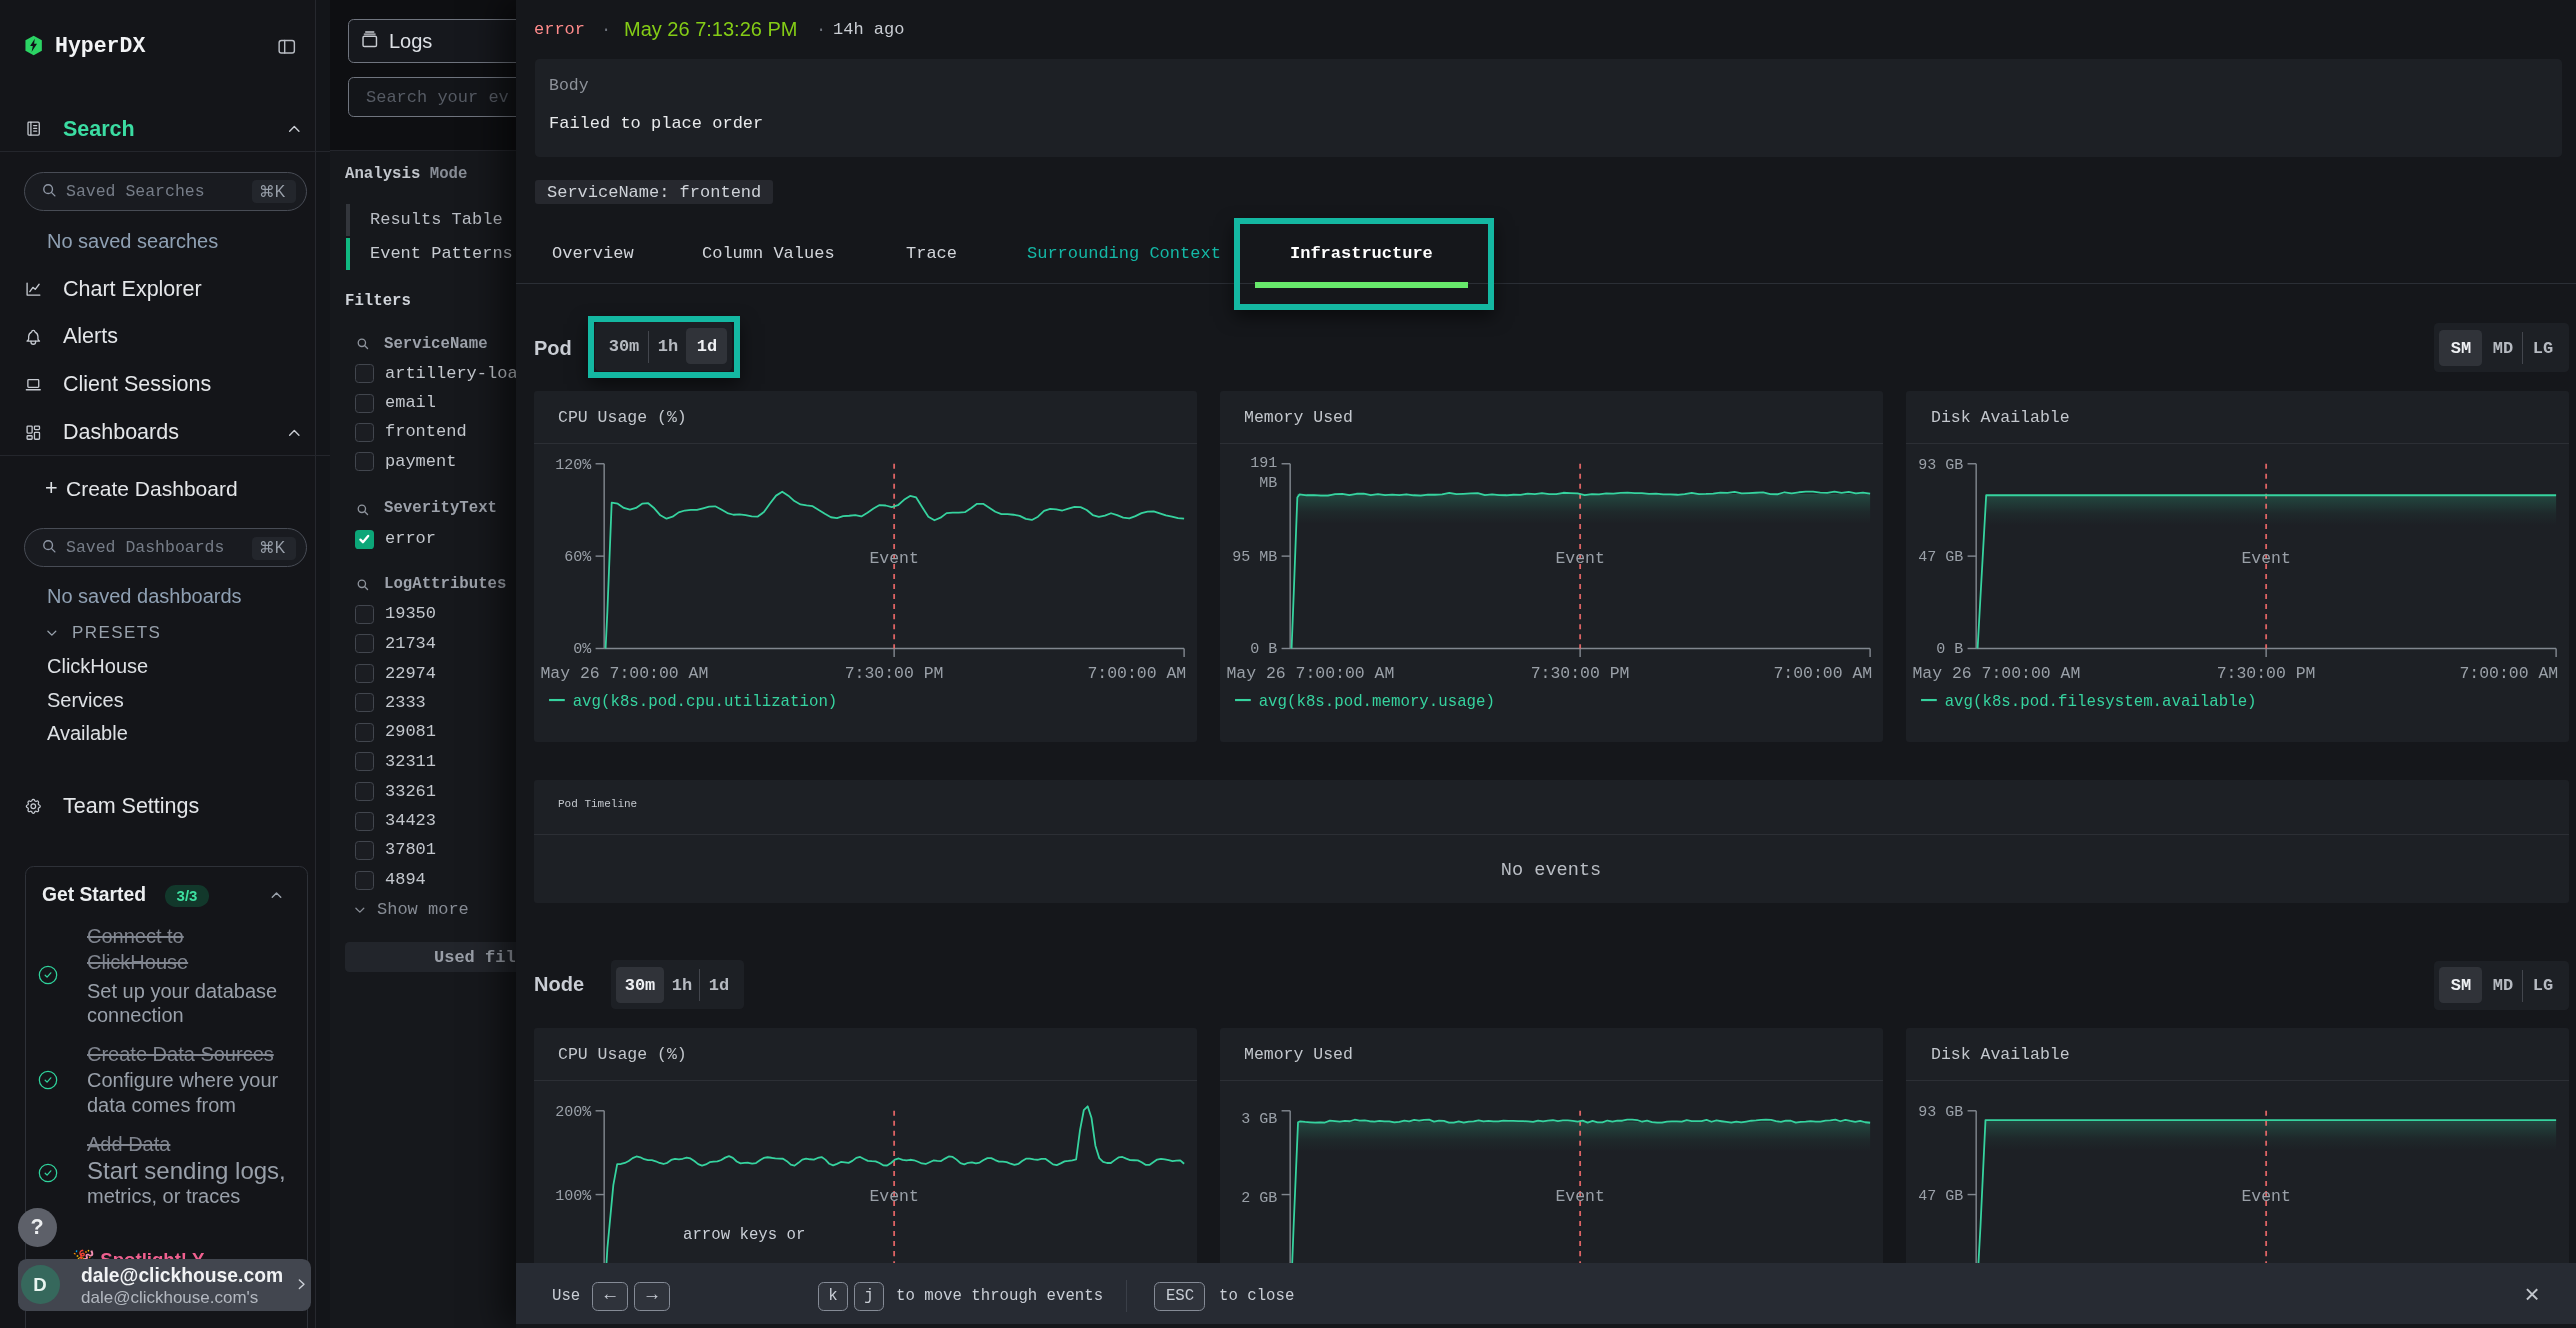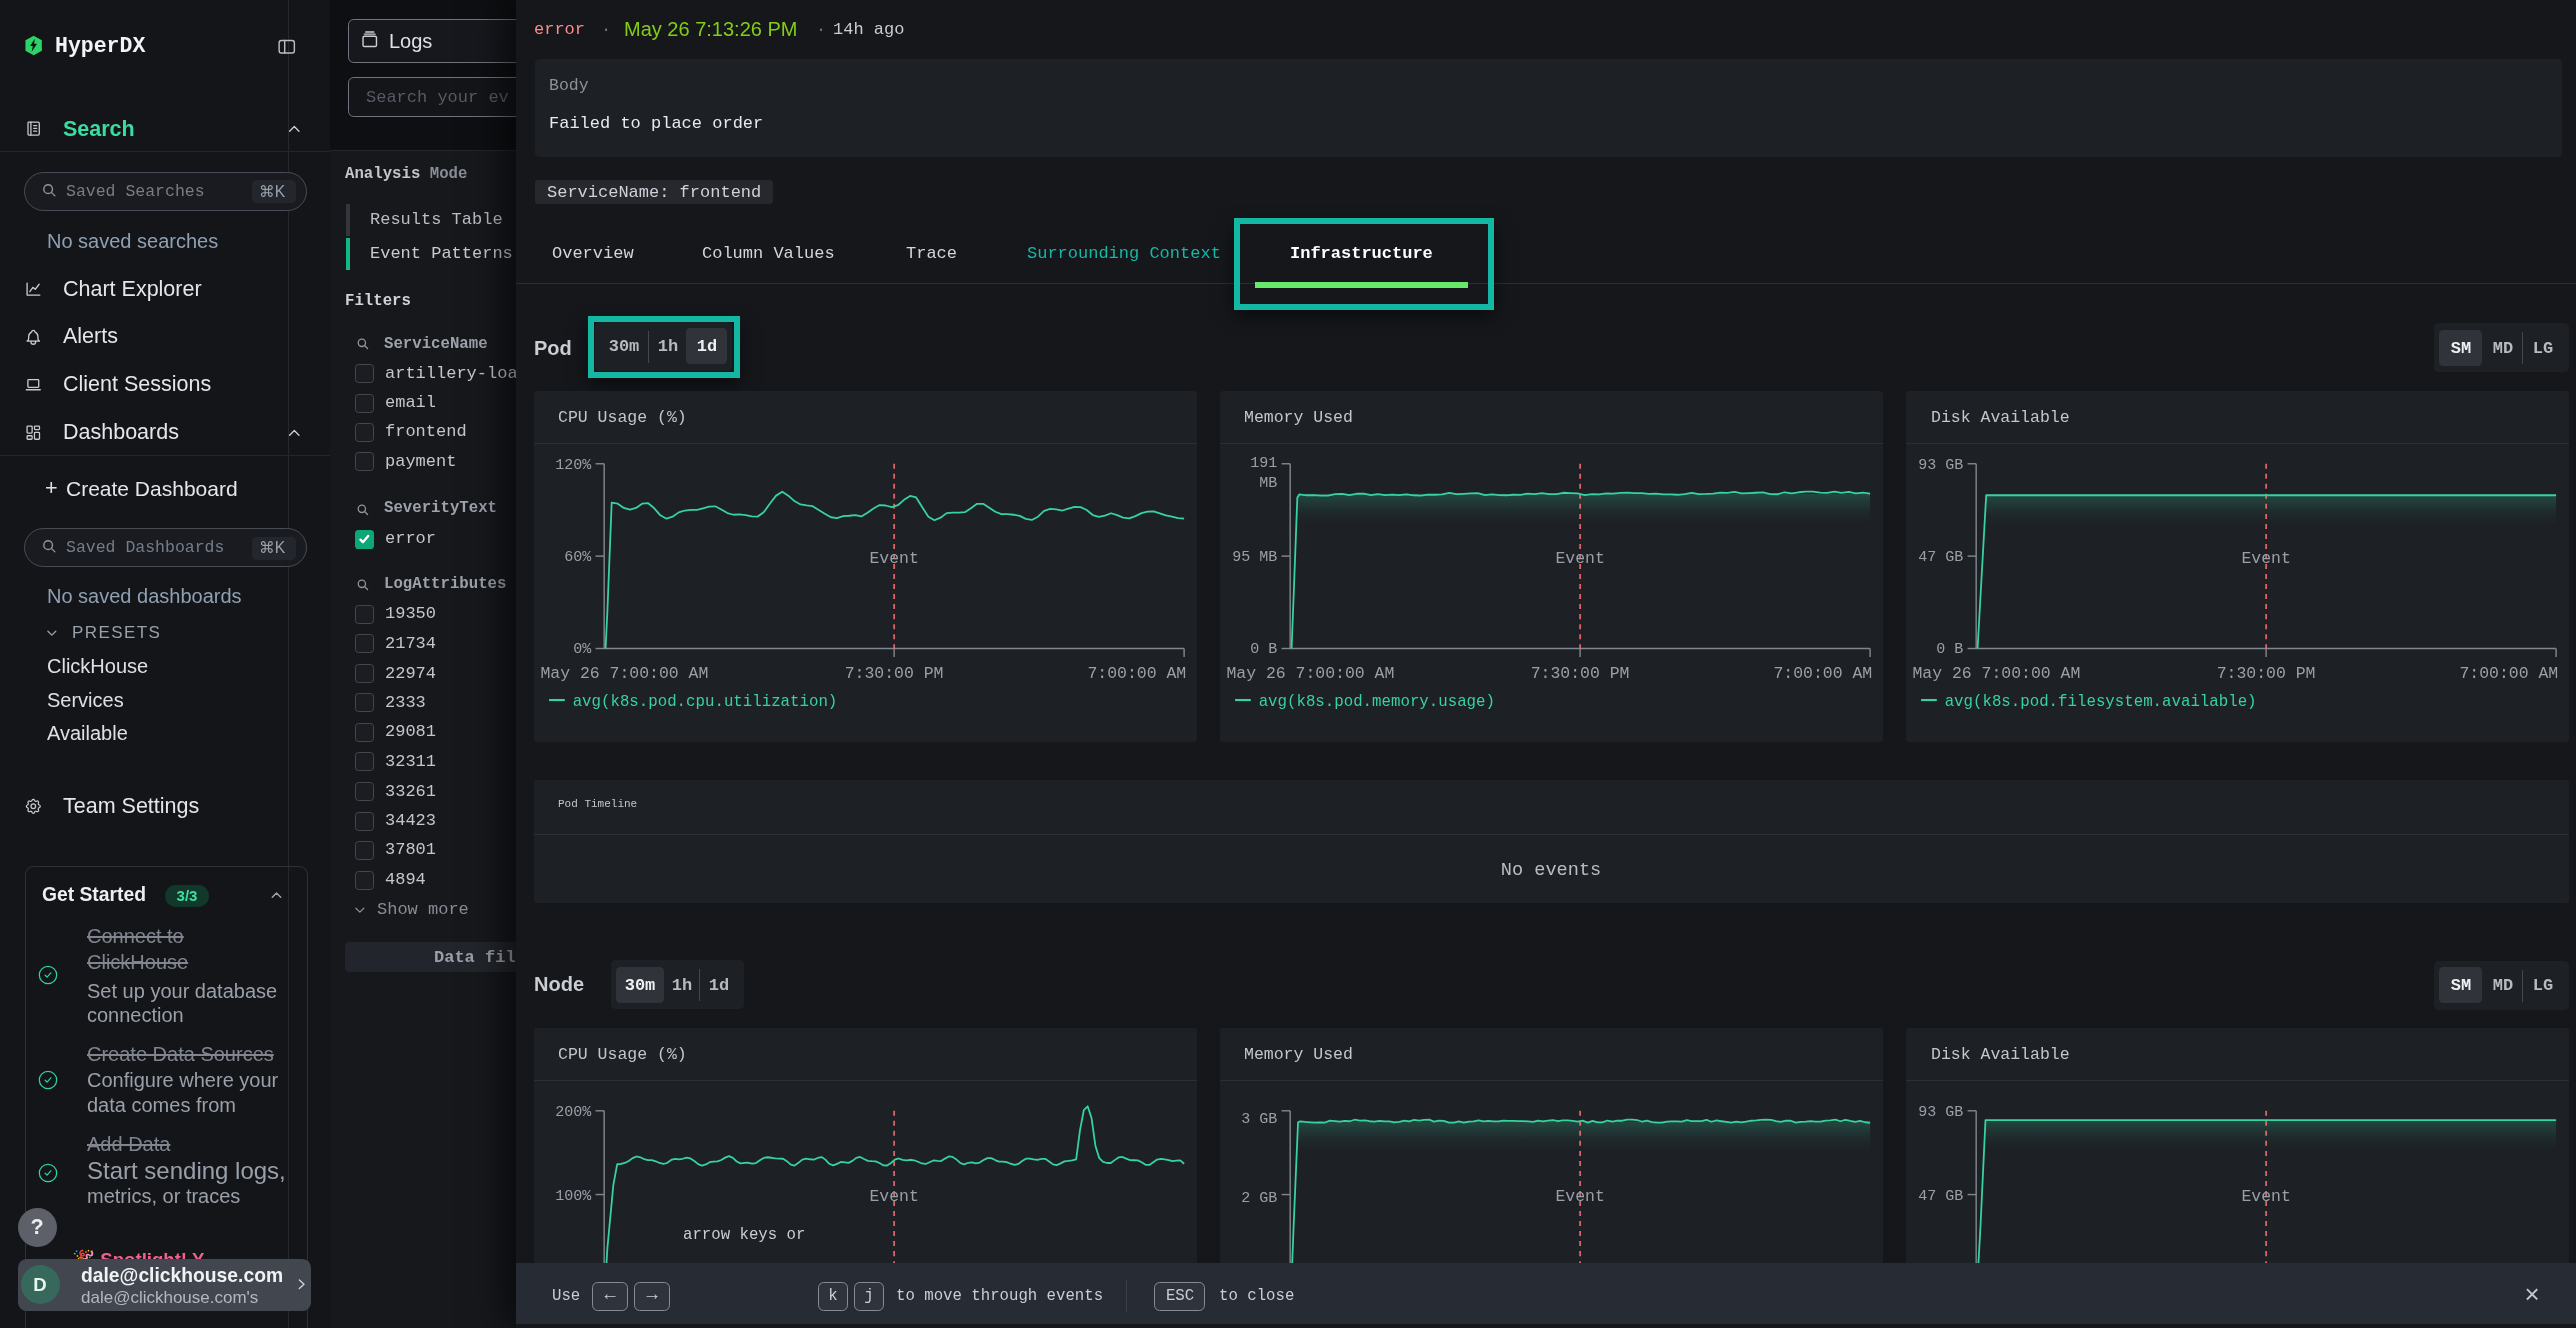--- a/index.html
+++ b/index.html
@@ -1,17 +1,17 @@
 <!DOCTYPE html>
 <html style="font-size:11.4px"><head><meta charset="utf-8"><style>
 html,body{margin:0;padding:0;background:#131519;} *{box-sizing:border-box;}
 .abs{position:absolute;}
 </style></head><body>
 <div style="position:relative;width:2576px;height:1328px;overflow:hidden;background:#131519;">
-<div class="abs" style="left:0;top:0;width:289px;height:1328px;background:#141519;border-right:0.7px solid #26282e;">
+<div class="abs" style="left:0;top:0;width:316px;height:1328px;background:#141519;border-right:0.7px solid #26282e;">
 <svg class="abs" style="left:23.6px;top:35px" width="19.3" height="21" viewBox="0 0 24 26">
         <path d="M12 0.8 L22.2 6.6 V19.4 L12 25.2 L1.8 19.4 V6.6 Z" fill="#2bd464"></path>
         <path d="M13.4 4.5 L7.6 13.6 h3.4 l-1.6 7.4 6.8-10.2 h-3.6 z" fill="#10131a"></path>
       </svg>
 <div style="position:absolute;left:55px;top:33px;line-height:26.5px;font-size:21.5px;color:#f2f3f5;font-family:'Liberation Mono',monospace;font-weight:700;white-space:pre;">HyperDX</div>
 <svg style="position:absolute;left:276px;top:36px" width="21.5" height="21.5" viewBox="0 0 24 24" fill="none" stroke="#b9bdc4" stroke-width="1.6" stroke-linecap="round" stroke-linejoin="round">
         <rect x="3.5" y="5" width="17" height="14" rx="2.5"></rect>
         <path d="M9.7 5v14"></path>
       </svg>
 <svg style="position:absolute;left:23.6px;top:119px" width="19.3" height="19.3" viewBox="0 0 24 24" fill="none" stroke="#c6cad1" stroke-width="1.6" stroke-linecap="round" stroke-linejoin="round">
@@ -190,21 +190,21 @@
 <div style="position:absolute;left:385px;top:810px;line-height:21.5px;font-size:17px;color:#c3c7cd;font-family:'Liberation Mono',monospace;white-space:pre;">34423</div>
 <div class="abs" style="left:355px;top:841px;width:18.6px;height:18.6px;border-radius:3.6px;border:1.1px solid #42464e;background:#1b1d22;"></div>
 <div style="position:absolute;left:385px;top:839px;line-height:21.5px;font-size:17px;color:#c3c7cd;font-family:'Liberation Mono',monospace;white-space:pre;">37801</div>
 <div class="abs" style="left:355px;top:871px;width:18.6px;height:18.6px;border-radius:3.6px;border:1.1px solid #42464e;background:#1b1d22;"></div>
 <div style="position:absolute;left:385px;top:869px;line-height:21.5px;font-size:17px;color:#c3c7cd;font-family:'Liberation Mono',monospace;white-space:pre;">4894</div>
 <svg style="position:absolute;left:352px;top:902px" width="15.7" height="15.7" viewBox="0 0 24 24" fill="none" stroke="#878c95" stroke-width="2.0" stroke-linecap="round" stroke-linejoin="round">
       <path d="M6 9.5l6 6 6-6"></path>
     </svg>
 <div style="position:absolute;left:377px;top:899px;line-height:21.5px;font-size:17px;color:#878c95;font-family:'Liberation Mono',monospace;white-space:pre;">Show more</div>
 <div class="abs" style="left:345px;top:942px;width:190px;height:30px;background:#22252b;border-radius:4.3px;"></div>
-<div style="position:absolute;left:434px;top:947px;line-height:21.5px;font-size:17px;color:#9a9fa8;font-family:'Liberation Mono',monospace;font-weight:700;white-space:pre;">Data fil</div>
+<div style="position:absolute;left:434px;top:947px;line-height:21.5px;font-size:17px;color:#9a9fa8;font-family:'Liberation Mono',monospace;font-weight:700;white-space:pre;">Used fil</div>
 <div class="abs" style="left:516px;top:0;width:2060px;height:1328px;background:#15171b;box-shadow:-14.3px 0 32px rgba(0,0,0,0.55);">
 </div>
 <div style="position:absolute;left:534px;top:19.3px;line-height:21.5px;font-size:17px;color:#ff8b8b;font-family:'Liberation Mono',monospace;white-space:pre;">error</div>
 <div style="position:absolute;left:601px;top:19.3px;line-height:21.5px;font-size:17px;color:#6f747d;font-family:'Liberation Mono',monospace;white-space:pre;">·</div>
 <div style="position:absolute;left:624px;top:19.3px;line-height:21.5px;font-size:20px;color:#84cc16;font-family:Liberation Sans, sans-serif;white-space:pre;">May 26 7:13:26 PM</div>
 <div style="position:absolute;left:816px;top:19.3px;line-height:21.5px;font-size:17px;color:#6f747d;font-family:'Liberation Mono',monospace;white-space:pre;">·</div>
 <div style="position:absolute;left:833px;top:19.3px;line-height:21.5px;font-size:17px;color:#c9cdd3;font-family:'Liberation Mono',monospace;white-space:pre;">14h ago</div>
 <div class="abs" style="left:535px;top:59px;width:2027px;height:98px;background:#1d2025;border-radius:4.3px;"></div>
 <div style="position:absolute;left:549px;top:76px;line-height:20px;font-size:16.5px;color:#8d929a;font-family:'Liberation Mono',monospace;white-space:pre;">Body</div>
 <div style="position:absolute;left:549px;top:113px;line-height:21.5px;font-size:17px;color:#e8eaec;font-family:'Liberation Mono',monospace;white-space:pre;">Failed to place order</div>

